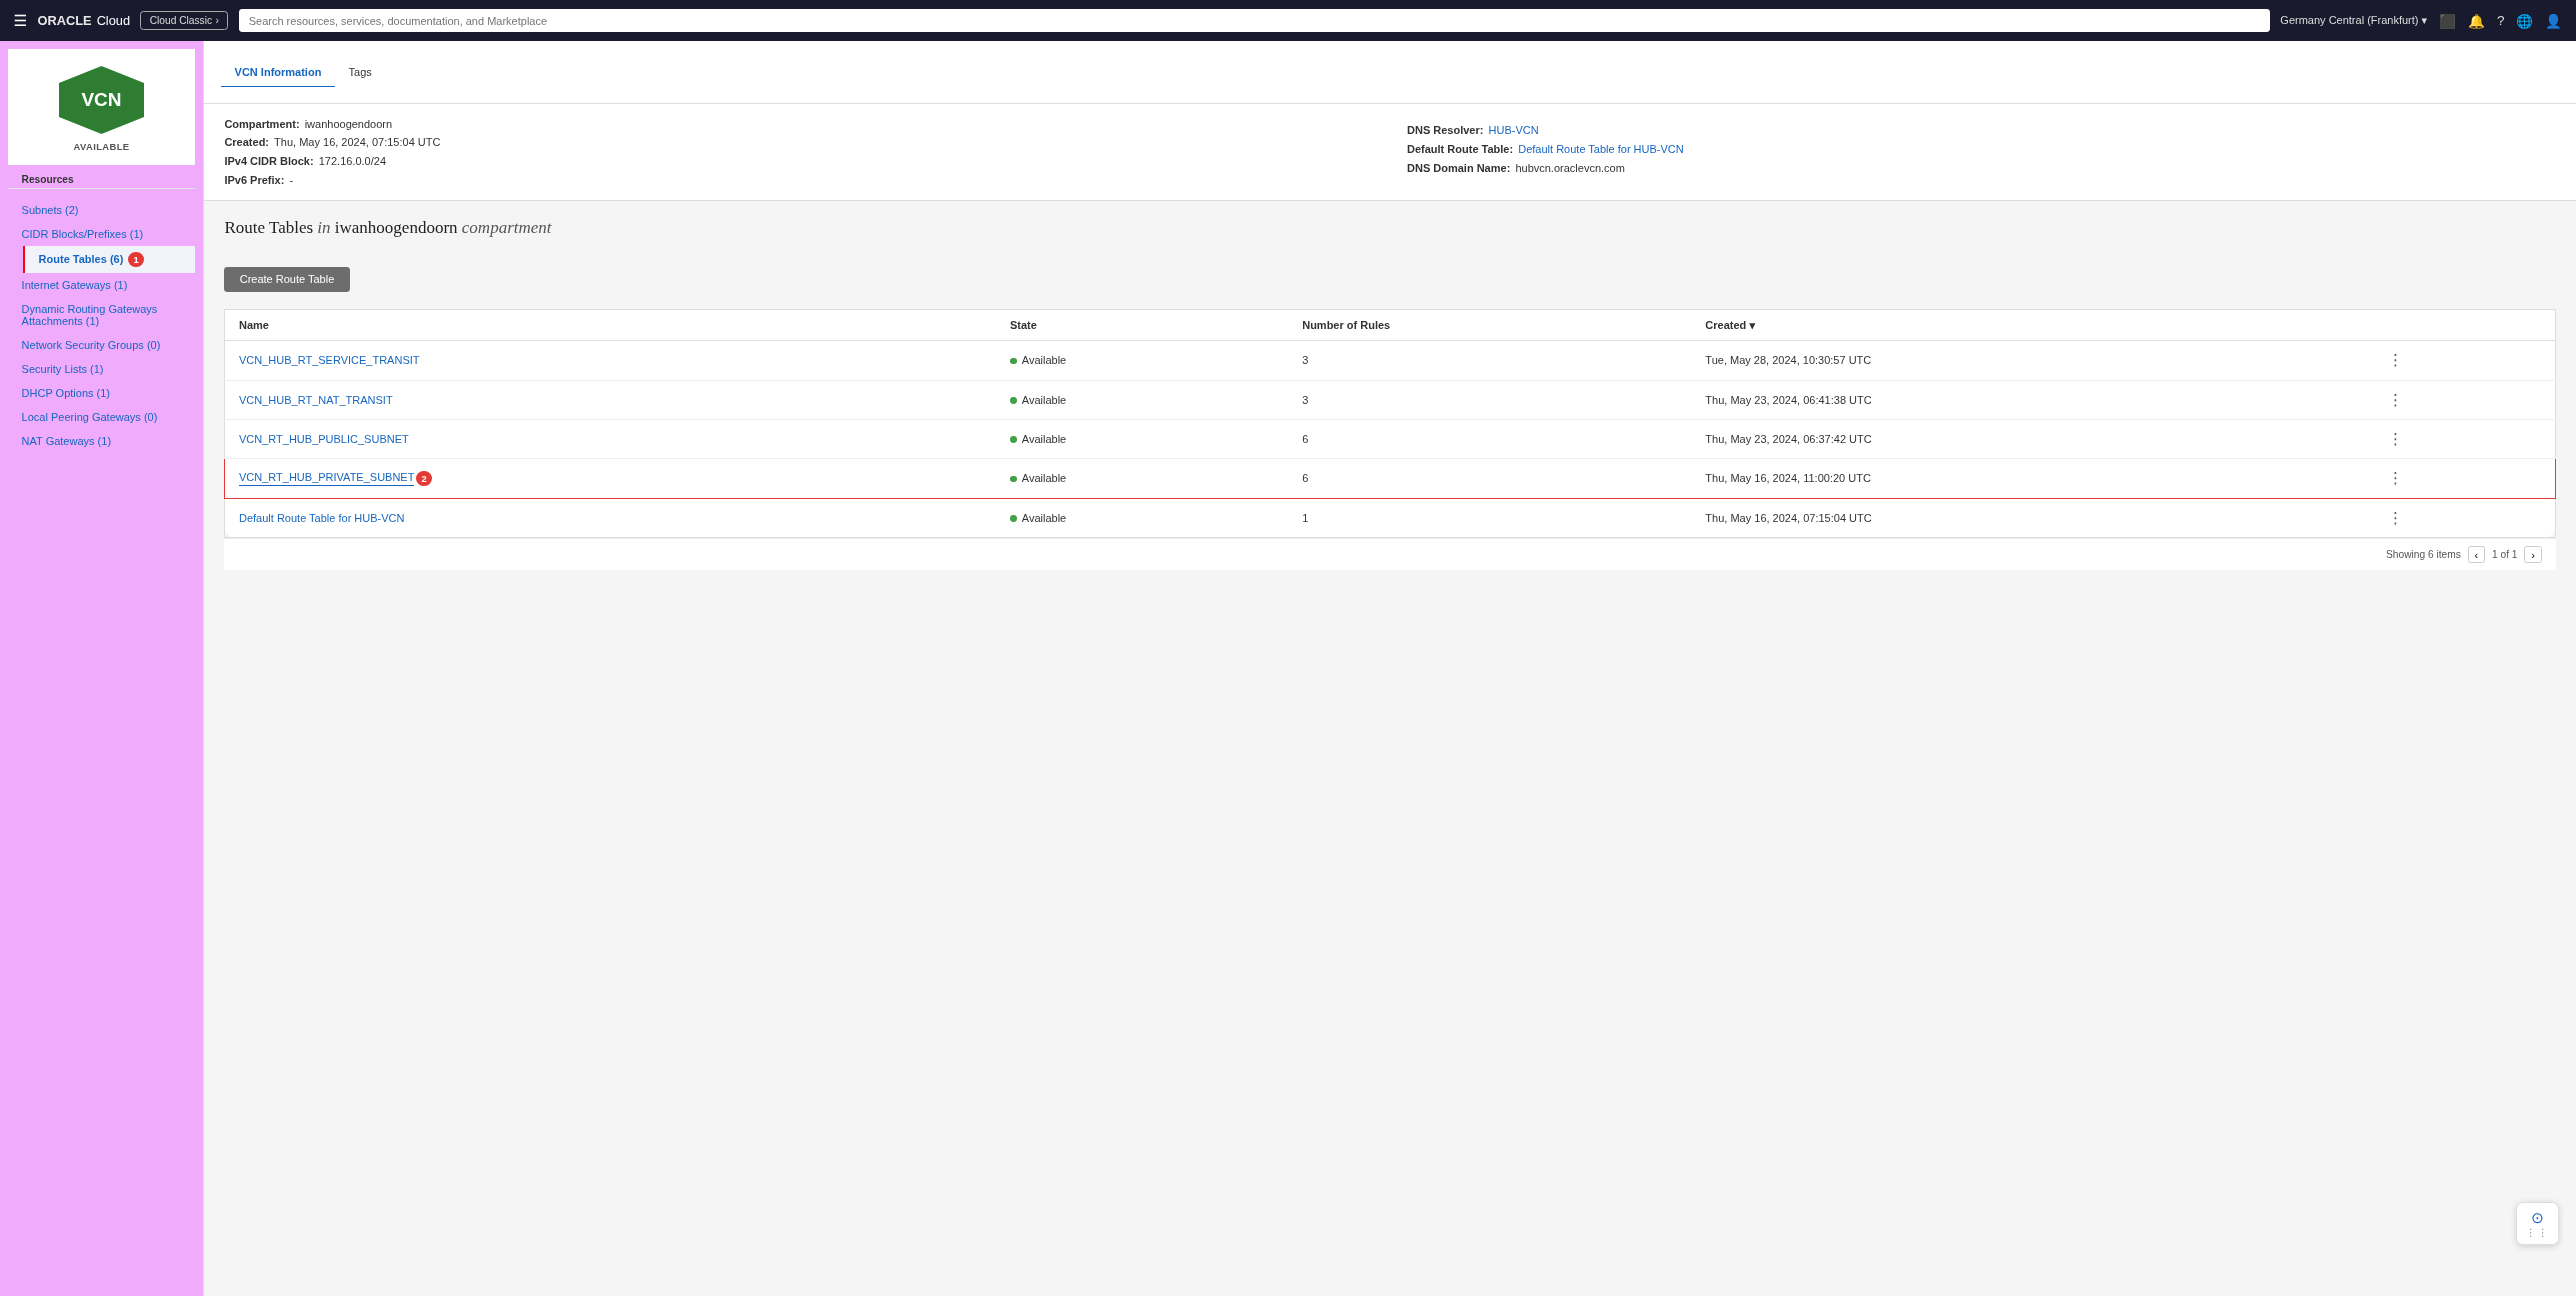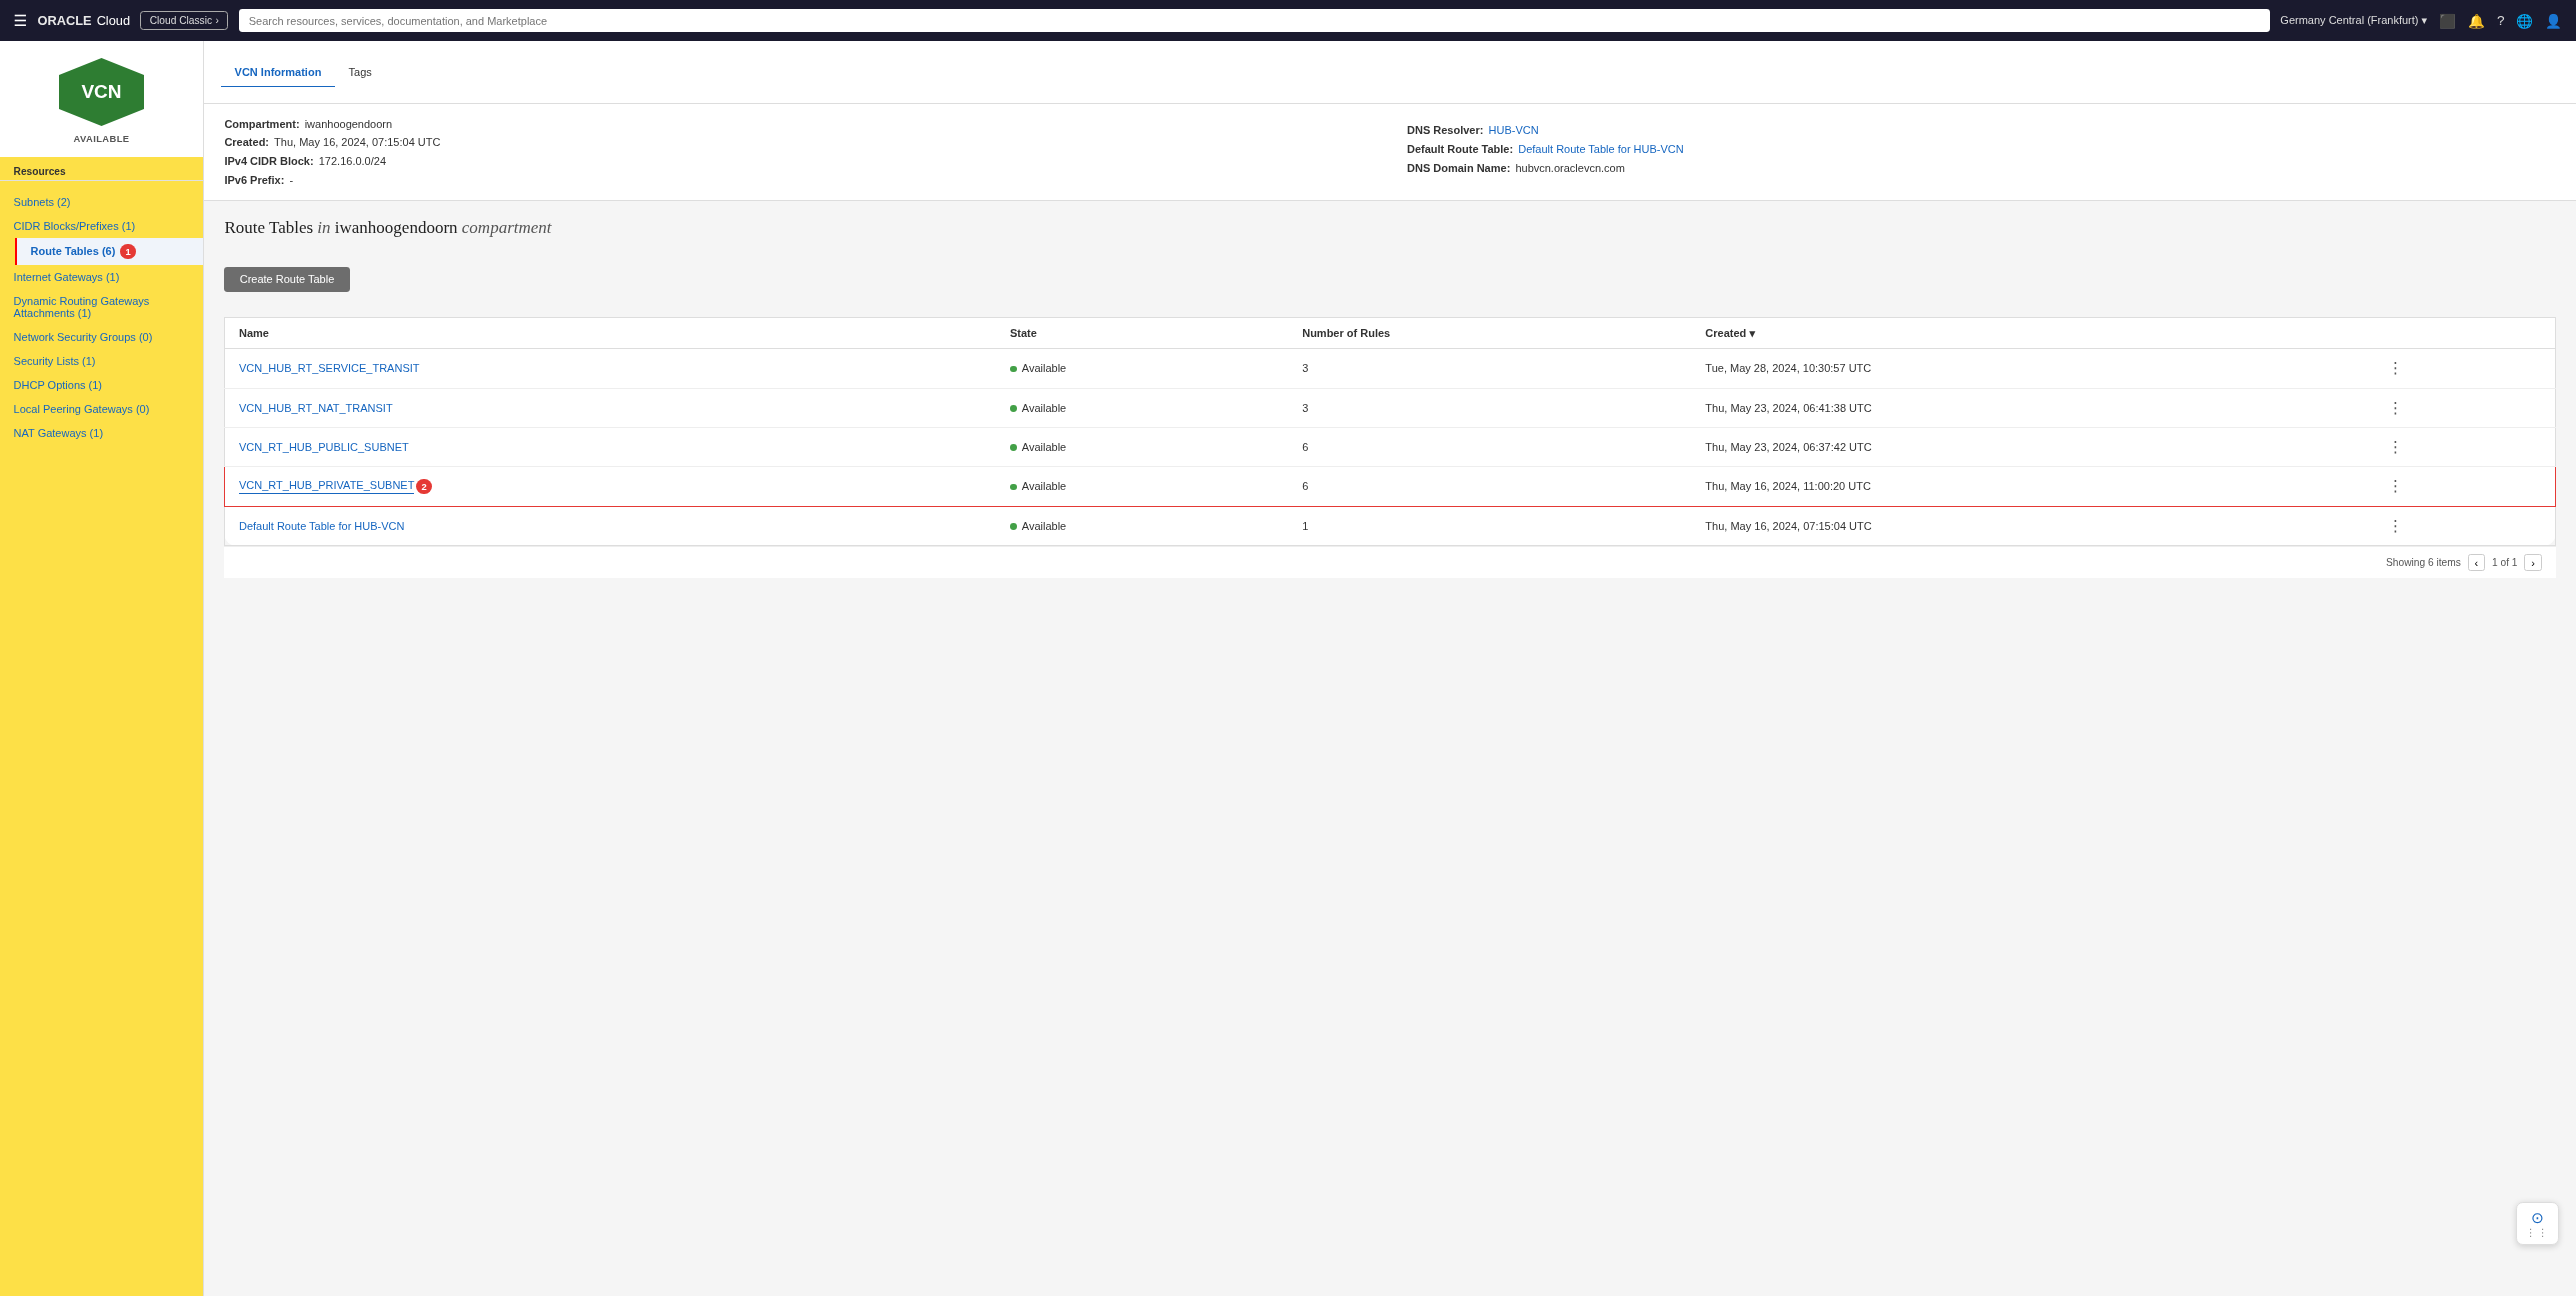--- a/index.html
+++ b/index.html
@@ -41,23 +41,23 @@
     .nav-right { display: flex; align-items: center; gap: 12px; margin-left: auto; color: #ddd; font-size: 11px; }
     .nav-region { cursor: pointer; }
     .nav-icon { font-size: 13.6px; cursor: pointer; }
 
     
     .main-layout { display: flex; min-height: calc(100vh - 41px); }
 
     
     .sidebar {
       width: 204px;
-      background: #fde047;
+      background: #f0abfc;
       border-right: 0.9px solid #ddd;
-      padding: 0;
+      padding: 8px;
       flex-shrink: 0;
     }
     .vcn-logo-area {
       display: flex;
       flex-direction: column;
       align-items: center;
       padding: 17px 8.5px 13.6px;
       background: #fff;
     }
     .vcn-shape {
@@ -172,21 +172,21 @@
     .section-title em { font-style: italic; color: #555; }
 
     .create-btn {
       background: #6d6d6d;
       color: white;
       border: none;
       border-radius: 3.4px;
       padding: 6.8px 15.3px;
       font-size: 11px;
       cursor: pointer;
-      margin-bottom: 25px;
+      margin-bottom: 17px;
     }
 
     
     .data-table {
       width: 100%;
       border-collapse: collapse;
       background: #fff;
       border: 0.9px solid #ddd;
       border-radius: 13px;
     }

